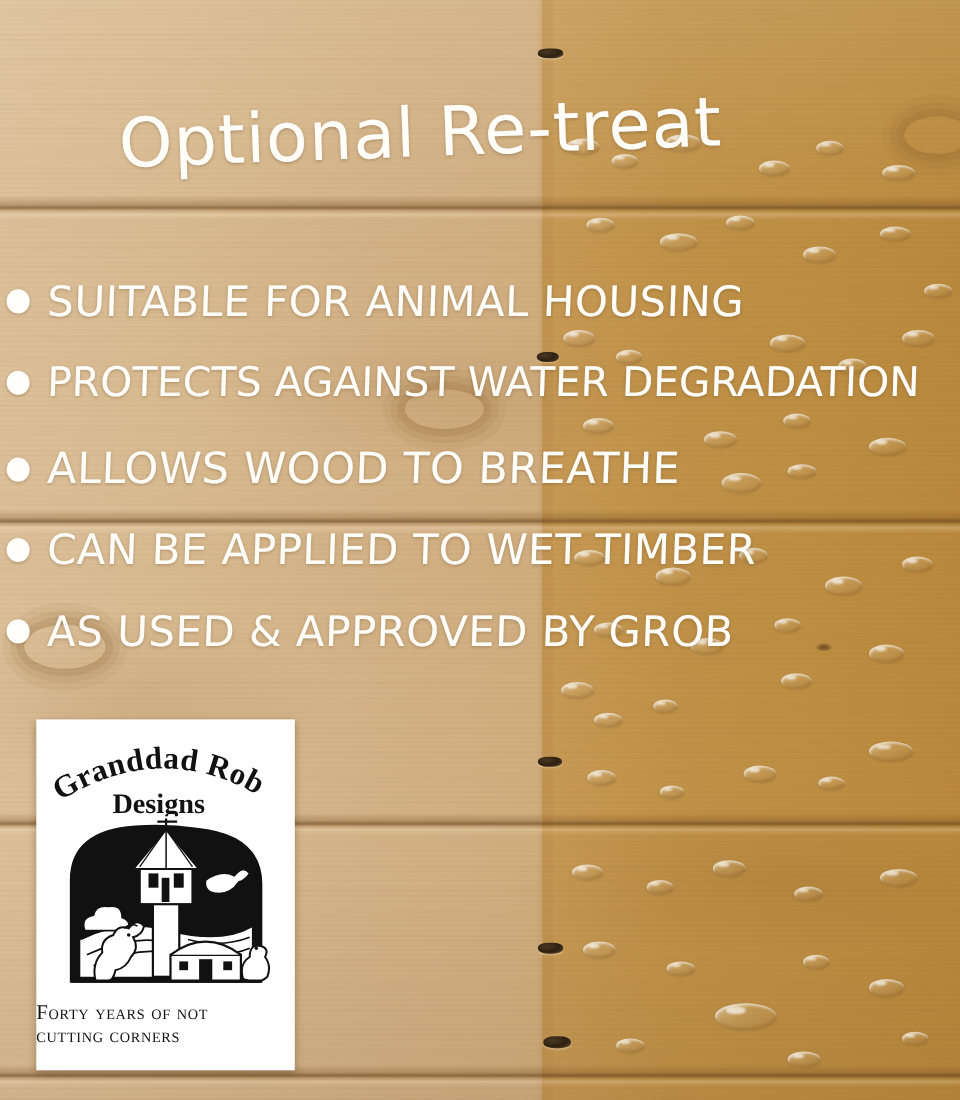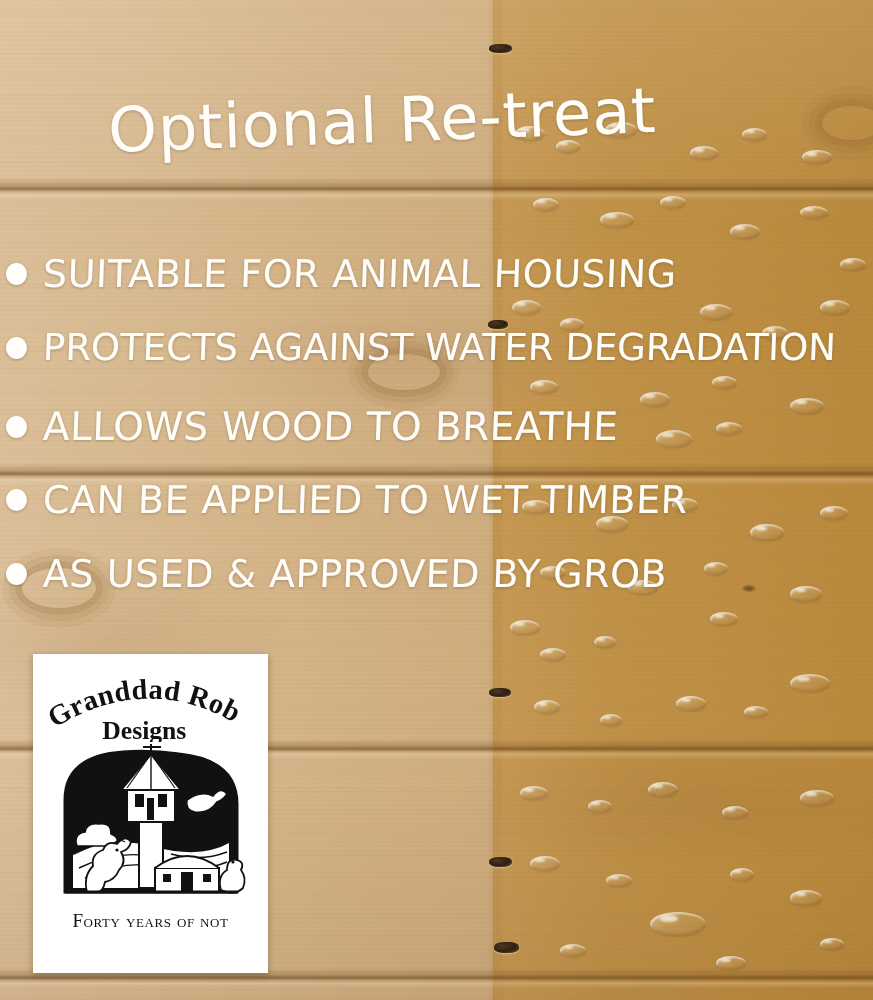--- a/index.html
+++ b/index.html
@@ -150,21 +150,21 @@
     overflow:hidden;
   }
   .logo-arc{
     position:absolute;left:0;right:0;top:10px;height:78px;
   }
   .logo-emblem{
     position:absolute;left:18px;top:88px;width:200px;height:166px;
   }
   .logo-tag{
     position:absolute;left:0;right:0;top:256px;
-    text-align:center;
+    text-align:left;
     font-family:"Liberation Serif",serif;
     color:#111;
     line-height:1.12;
   }
   .logo-tag .l1{display:block;font-size:19px;letter-spacing:.6px;font-variant:small-caps;font-weight:400;}
   .logo-tag .l2{display:block;font-size:19px;letter-spacing:.6px;font-variant:small-caps;font-weight:400;}
 </style>
 </head>
 <body>
 
@@ -345,17 +345,18 @@
       <rect x="152" y="132" width="8" height="8" fill="#111"></rect>
 
       <path d="M170,148 q-4,-14 6,-20 q0,-12 10,-10 q8,2 4,10 q6,8 2,18 q-6,6 -16,4 z" fill="#fff" stroke="#111" stroke-width="1.8"></path>
       <circle cx="182" cy="120" r="1.6" fill="#111"></circle>
 
       <path d="M14,150 L186,150" stroke="#111" stroke-width="3"></path>
     </svg>
 
     <div class="logo-tag">
       <span class="l1">Forty years of not</span>
+      <span class="l2">cutting corners</span>
     </div>
 
   </div>
 
 </div>
 
 </body></html>

